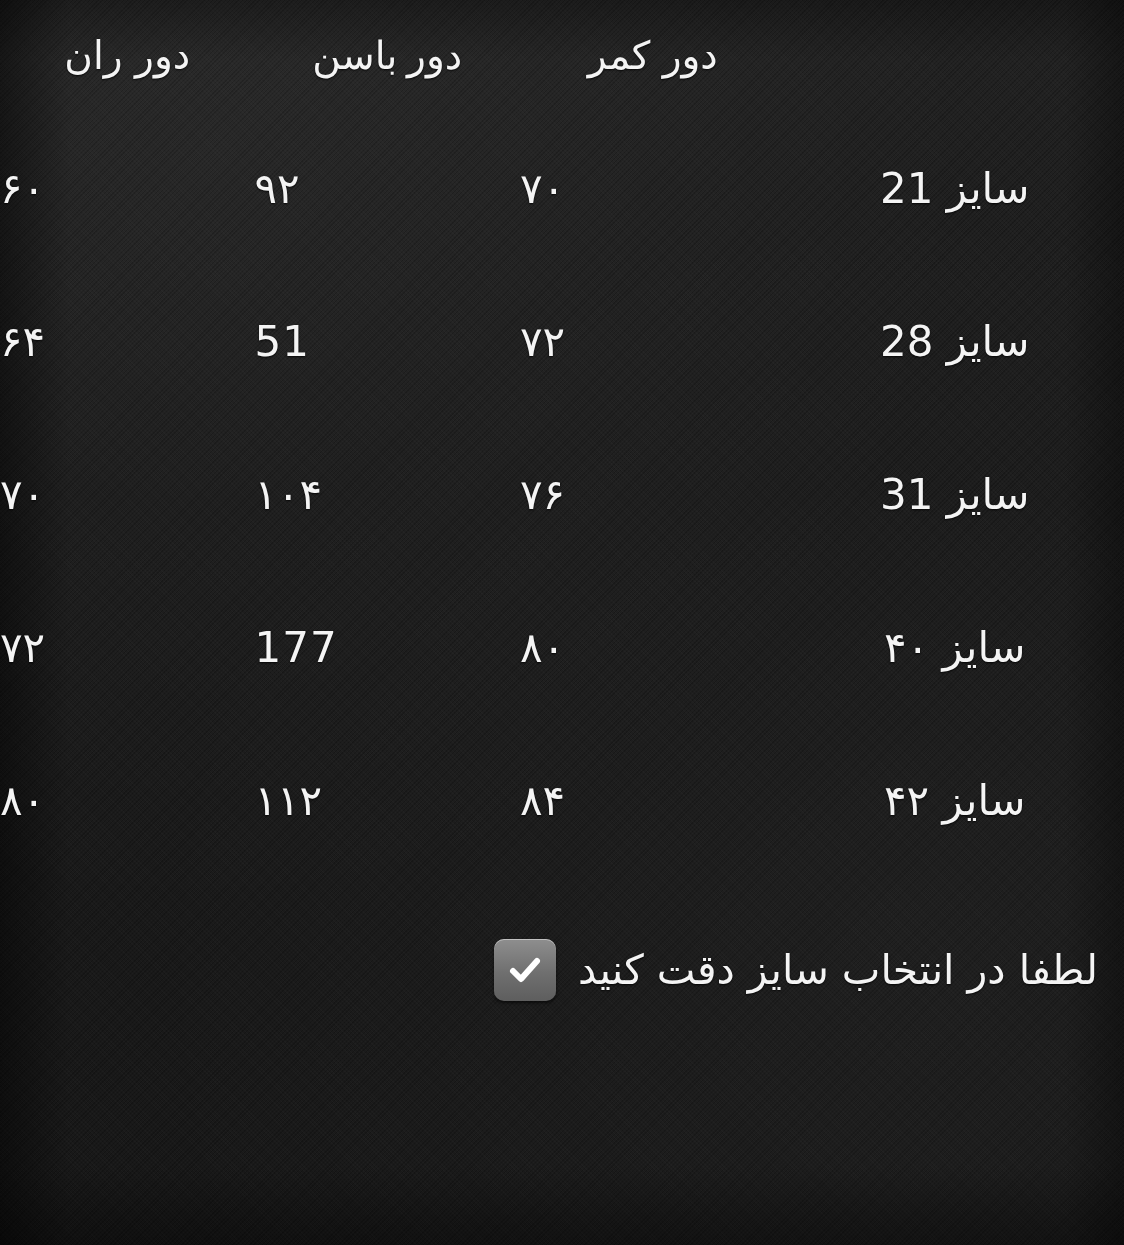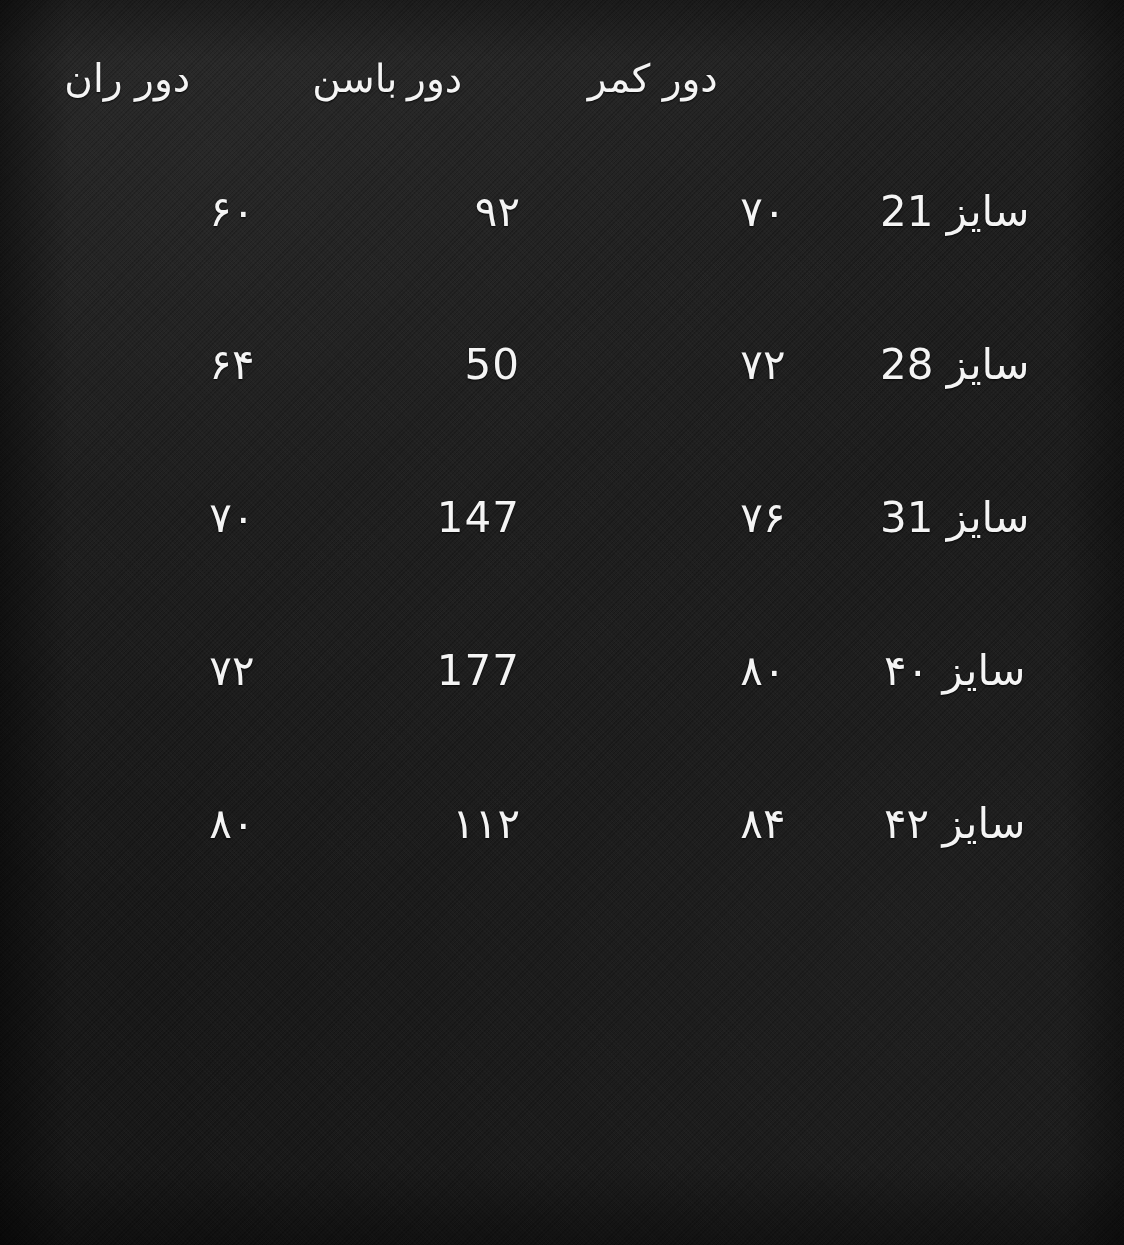--- a/index.html
+++ b/index.html
@@ -49,30 +49,30 @@
     width: 100%;
     border-collapse: collapse;
     table-layout: fixed;
     direction: rtl;
   }
 
   .size-table th {
     font-weight: normal;
     font-size: 39px;
     color: #f4f4f4;
-    padding: 56px 0 34px 0;
+    padding: 33px 0 34px 0;
     text-align: center;
     letter-spacing: 0.5px;
     text-shadow: 0 1px 2px rgba(0,0,0,0.8);
   }
 
   .size-table td {
     font-size: 42px;
     color: #f4f4f4;
-    text-align: right;
+    text-align: left;
     padding: 52px 0;
     letter-spacing: 1px;
     text-shadow: 0 1px 2px rgba(0,0,0,0.8);
   }
 
   .col-label { width: 29%; padding-right: 18px !important; }
   .col-waist { width: 24%; }
   .col-hip   { width: 24%; font-family: Liberation Serif, serif; }
   .col-thigh { width: 23%; }
 
@@ -130,38 +130,46 @@
     <tbody>
       <tr>
         <td class="row-label">سایز 21</td>
         <td>۷۰</td>
         <td>۹۲</td>
         <td>۶۰</td>
       </tr>
       <tr>
         <td class="row-label">سایز 28</td>
         <td>۷۲</td>
-        <td>50</td>
+        <td>51</td>
         <td>۶۴</td>
       </tr>
       <tr>
         <td class="row-label">سایز 31</td>
         <td>۷۶</td>
-        <td>147</td>
+        <td>۱۰۴</td>
         <td>۷۰</td>
       </tr>
       <tr>
         <td class="row-label">سایز ۴۰</td>
         <td>۸۰</td>
         <td>177</td>
         <td>۷۲</td>
       </tr>
       <tr>
         <td class="row-label">سایز ۴۲</td>
         <td>۸۴</td>
         <td>۱۱۲</td>
         <td>۸۰</td>
       </tr>
     </tbody>
   </table>
 
+  <div class="note-row">
+    <span class="note-text">لطفا در انتخاب سایز دقت کنید</span>
+    <span class="check-icon">
+      <svg width="40" height="40" viewBox="0 0 40 40" aria-hidden="true">
+        <path d="M8 21 L16 29 L32 11" fill="none" stroke="#ffffff" stroke-width="6" stroke-linecap="round" stroke-linejoin="round"></path>
+      </svg>
+    </span>
+  </div>
 
 </div>
 
 </body></html>

